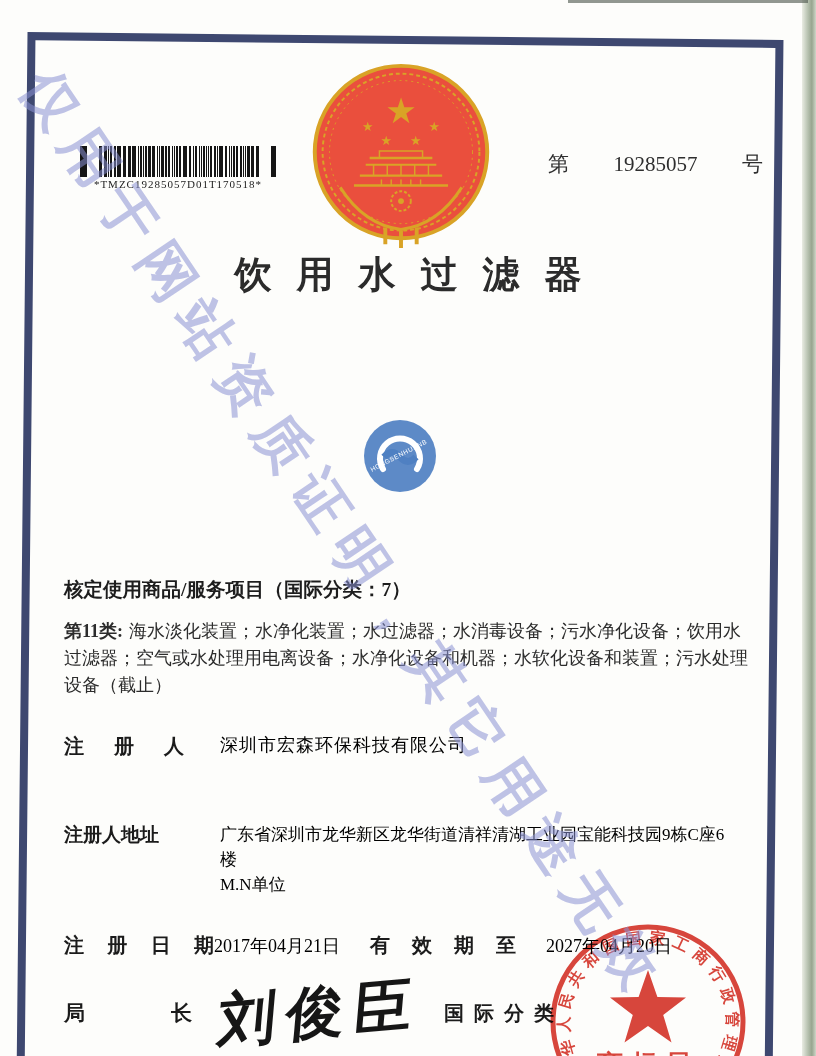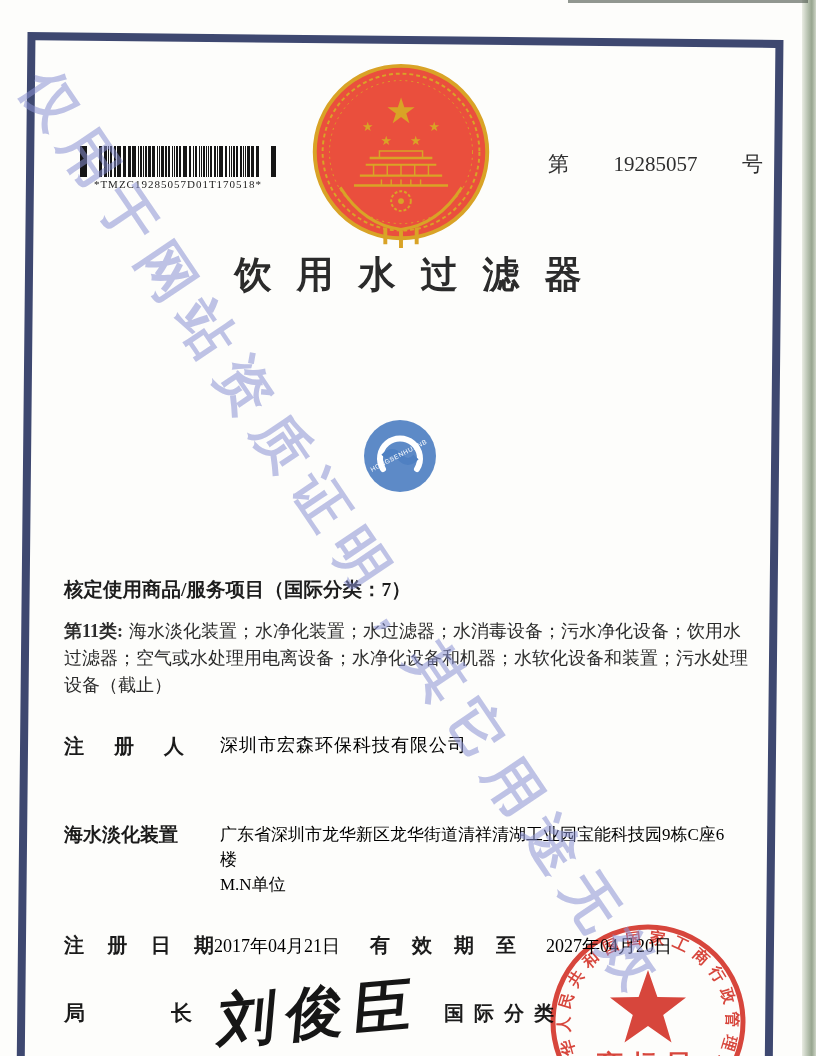--- a/index.html
+++ b/index.html
@@ -148,21 +148,21 @@
   <div class="row row-registrant">
     <span class="label spread">
         <span>注</span>
         <span>册</span>
         <span>人</span>
       </span>
     <span class="value">深圳市宏森环保科技有限公司</span>
   </div>
 
   <div class="row row-address">
-    <span class="label">海水淡化装置</span>
+    <span class="label">注册人地址</span>
     <span class="value">
       <span>广东省深圳市龙华新区龙华街道清祥清湖工业园宝能科技园9栋C座6楼</span><br>
       <span>M.N单位</span>
     </span>
   </div>
 
   <div class="row row-dates">
     <span class="label label-a spread">
         <span>注</span>
         <span>册</span>

